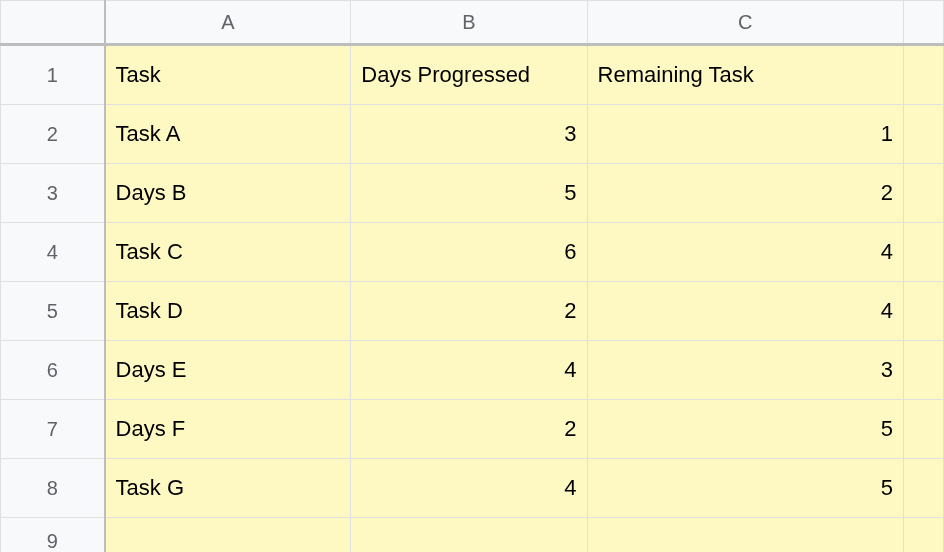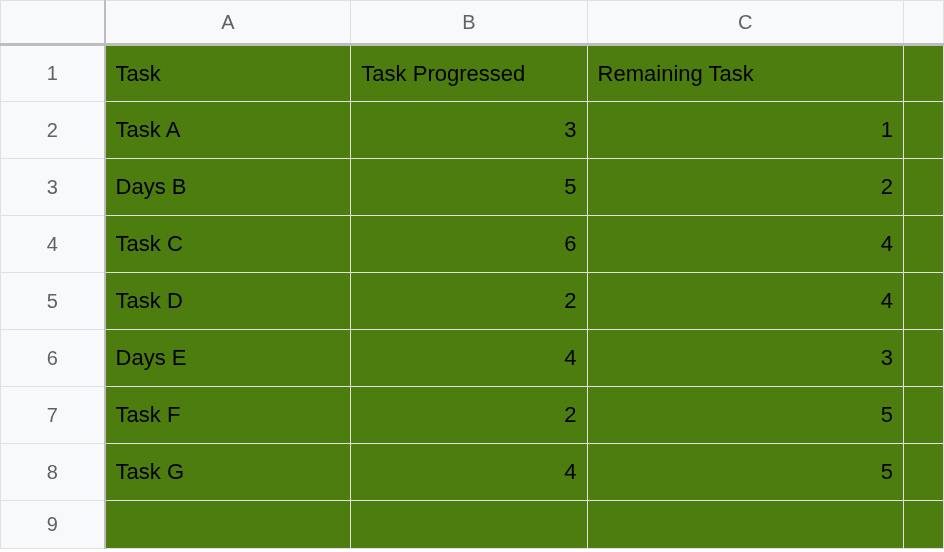--- a/index.html
+++ b/index.html
@@ -53,23 +53,23 @@
       font-size: 20px;
       font-weight: 400;
       width: 104px;
       border-right: 2px solid #bdbdbd;
     }
     .col-a { width: 246px; }
     .col-b { width: 236px; }
     .col-c { width: 316px; }
     .col-d { width: 40px; }
     .data-cell {
-      padding: 0 10px;
+      padding: 16px 10px;
       color: #000;
-      background: #4d7c0f;
+      background: #fef9c3;
     }
     .text-left { text-align: left; }
     .text-right { text-align: right; }
     .last-row .cell {
       height: 48px;
     }
   </style>
 </head>
 <body>
 
@@ -79,21 +79,21 @@
     <div class="cell corner-cell"></div>
     <div class="cell col-header col-a">A</div>
     <div class="cell col-header col-b">B</div>
     <div class="cell col-header col-c">C</div>
     <div class="cell col-header col-d"></div>
   </div>
 
   <div class="row">
     <div class="cell row-header">1</div>
     <div class="cell data-cell col-a text-left">Task</div>
-    <div class="cell data-cell col-b text-left">Task Progressed</div>
+    <div class="cell data-cell col-b text-left">Days Progressed</div>
     <div class="cell data-cell col-c text-left">Remaining Task</div>
     <div class="cell data-cell col-d"></div>
   </div>
 
   <div class="row">
     <div class="cell row-header">2</div>
     <div class="cell data-cell col-a text-left">Task A</div>
     <div class="cell data-cell col-b text-right">3</div>
     <div class="cell data-cell col-c text-right">1</div>
     <div class="cell data-cell col-d"></div>
@@ -126,21 +126,21 @@
   <div class="row">
     <div class="cell row-header">6</div>
     <div class="cell data-cell col-a text-left">Days E</div>
     <div class="cell data-cell col-b text-right">4</div>
     <div class="cell data-cell col-c text-right">3</div>
     <div class="cell data-cell col-d"></div>
   </div>
 
   <div class="row">
     <div class="cell row-header">7</div>
-    <div class="cell data-cell col-a text-left">Task F</div>
+    <div class="cell data-cell col-a text-left">Days F</div>
     <div class="cell data-cell col-b text-right">2</div>
     <div class="cell data-cell col-c text-right">5</div>
     <div class="cell data-cell col-d"></div>
   </div>
 
   <div class="row">
     <div class="cell row-header">8</div>
     <div class="cell data-cell col-a text-left">Task G</div>
     <div class="cell data-cell col-b text-right">4</div>
     <div class="cell data-cell col-c text-right">5</div>

